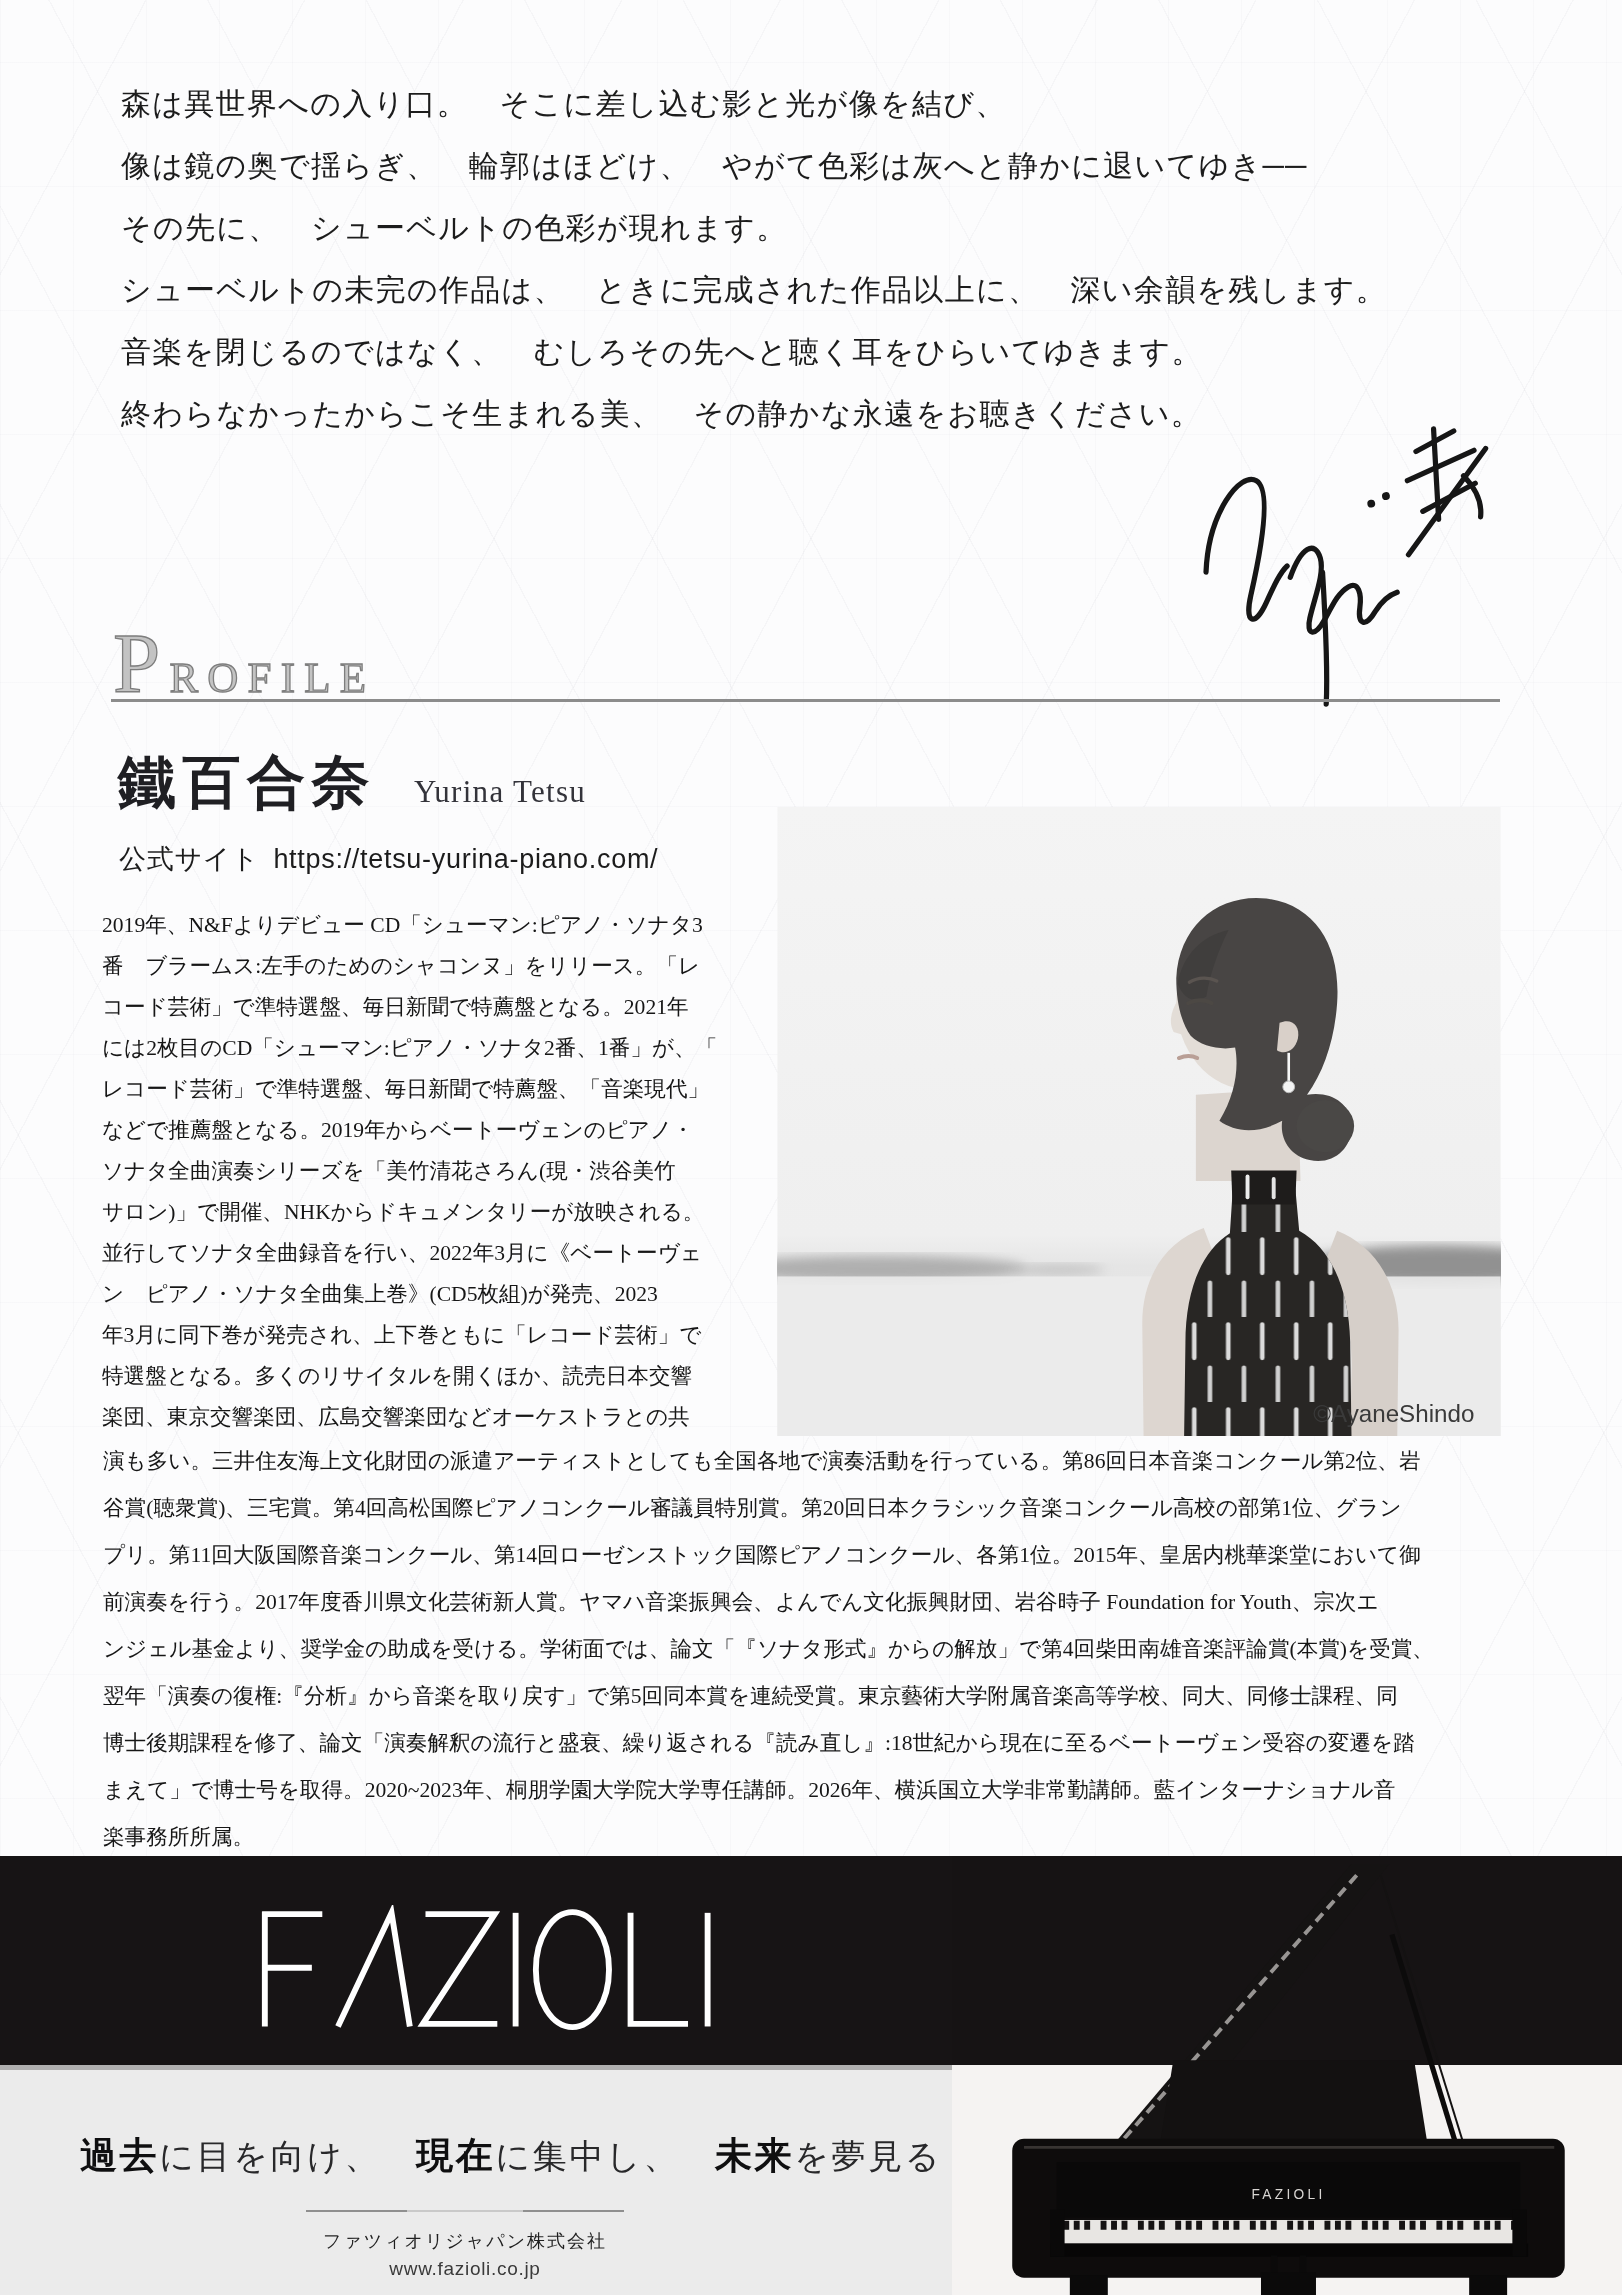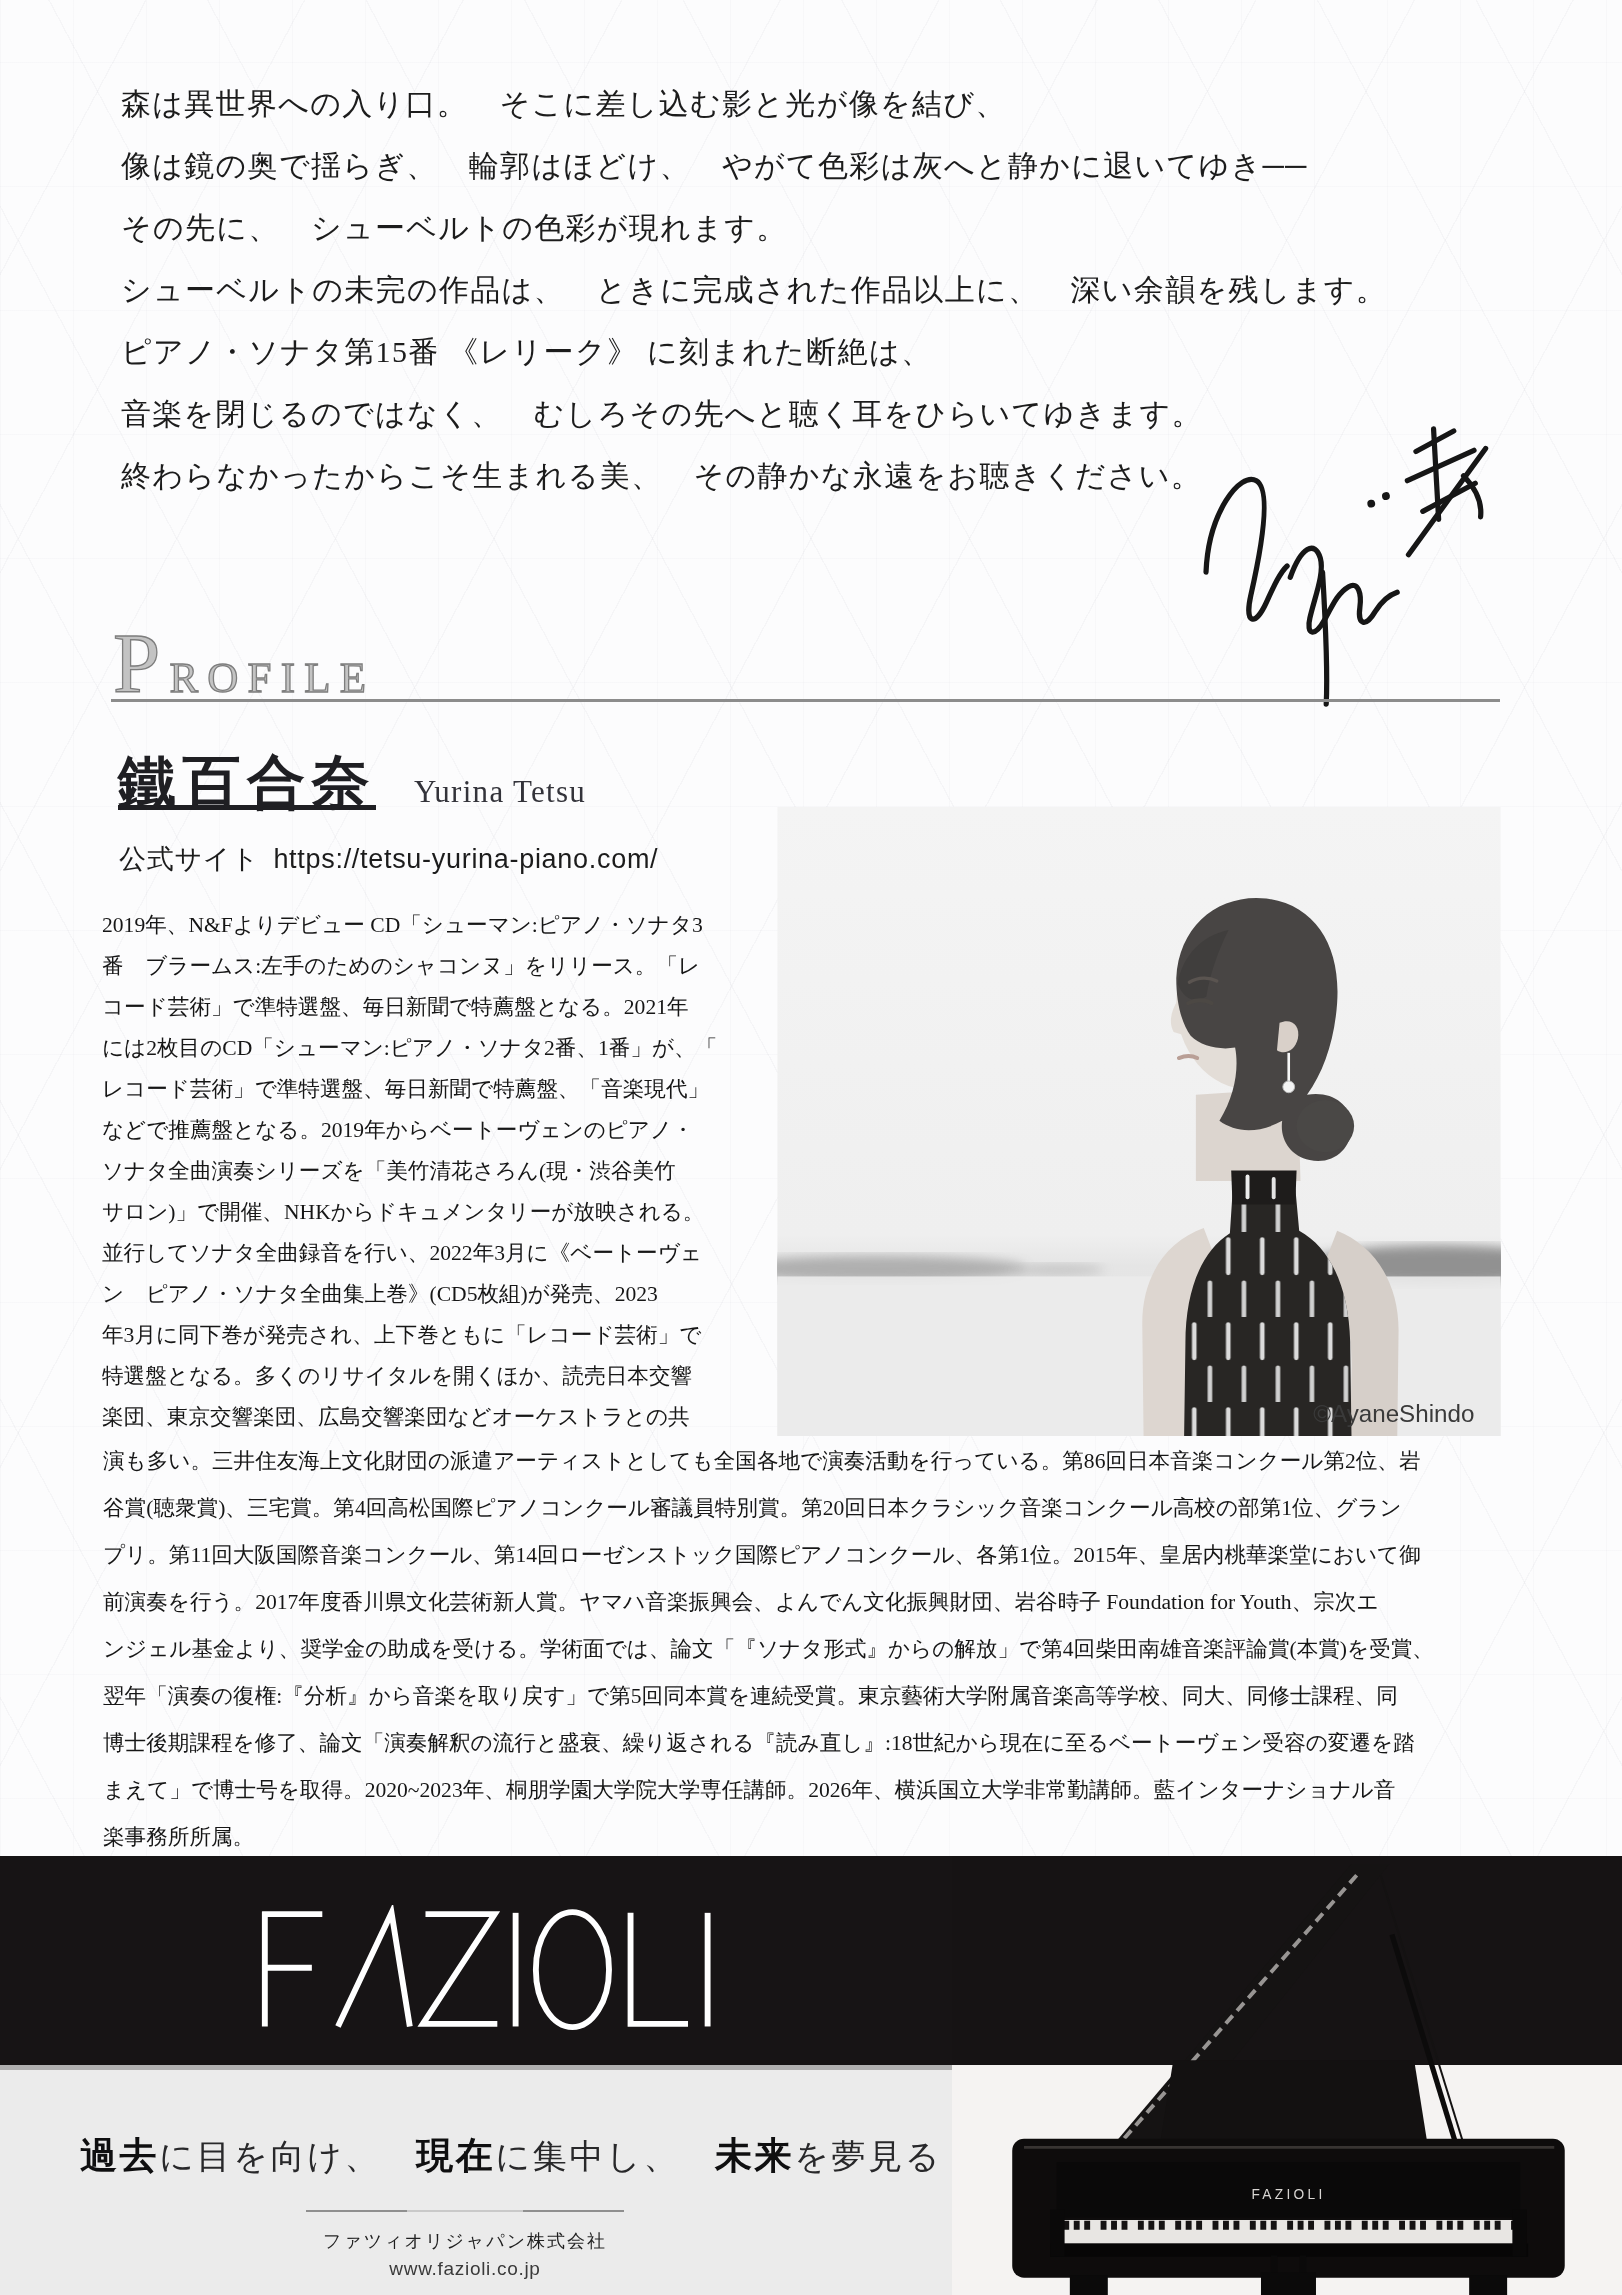--- a/index.html
+++ b/index.html
@@ -22,21 +22,21 @@
   .sig{left:1174px;top:393px;width:340px;height:314px;}
   .sig svg{width:100%;height:100%;}
   
   .profile-head{left:113px;top:614px;display:flex;align-items:baseline;letter-spacing:9.2px;
     color:#c3c3c3;-webkit-text-stroke:1.3px #7e7e7e;font-family:"Liberation Serif",serif;}
   .profile-head .cap{font-size:85px;}
   .profile-head .rest{font-size:43px;}
   .profile-rule{left:111px;top:699px;width:1389px;height:2.6px;background:#8c8c8c;}
   
   .name-row{left:118px;top:744px;display:flex;align-items:baseline;gap:38px;white-space:nowrap;}
-  .name-ja{font-size:58px;font-weight:700;letter-spacing:6.5px;color:#1f1f23;text-decoration:underline;}
+  .name-ja{font-size:58px;font-weight:700;letter-spacing:6.5px;color:#1f1f23;}
   .name-en{font-size:31px;color:#33333a;letter-spacing:1.3px;}
   .site-row{left:119px;top:841px;display:flex;align-items:center;gap:14px;white-space:nowrap;
     font-family:"Liberation Sans","DejaVu Sans",sans-serif;font-size:27px;color:#1c1c1c;letter-spacing:0.7px;}
   
   .bio-col{left:102px;top:905px;width:644px;font-size:21.6px;line-height:41px;color:#161616;white-space:nowrap;}
   .bio-full{left:103px;top:1438px;width:1439px;font-size:21.6px;line-height:47px;color:#161616;white-space:nowrap;}
   
   .portrait{left:777px;top:807px;width:724px;height:629px;}
   .portrait svg{width:100%;height:100%;display:block;}
   
@@ -63,21 +63,20 @@
 </head>
 <body>
 
 <div id="page">
 
   <div class="abs poem">
       <div class="line">森は異世界への入り口。　そこに差し込む影と光が像を結び、</div>
       <div class="line">像は鏡の奥で揺らぎ、　輪郭はほどけ、　やがて色彩は灰へと静かに退いてゆき──</div>
       <div class="line">その先に、　シューベルトの色彩が現れます。</div>
       <div class="line">シューベルトの未完の作品は、　ときに完成された作品以上に、　深い余韻を残します。</div>
-      <div class="line">ピアノ・ソナタ第15番 《レリーク》 に刻まれた断絶は、</div>
       <div class="line">音楽を閉じるのではなく、　むしろその先へと聴く耳をひらいてゆきます。</div>
       <div class="line">終わらなかったからこそ生まれる美、　その静かな永遠をお聴きください。</div>
     </div>
 
   <div class="abs sig">
     <svg viewBox="0 0 520 480">
       <g transform="rotate(-9 260 200)" fill="none" stroke="#161616" stroke-width="8" stroke-linecap="round" stroke-linejoin="round">
         <path d="M40,240 C58,150 116,96 138,114 C160,132 126,226 102,286 C86,326 100,336 124,300 C140,276 152,258 164,250"></path>
         <path d="M166,268 C190,224 212,218 216,246 C219,270 198,304 186,334 C176,358 188,366 208,340 C226,316 236,302 252,296 C268,290 270,310 264,330 C256,356 268,362 286,340 C300,324 312,318 324,316"></path>
         <path d="M216,268 C208,350 198,430 190,468"></path>

